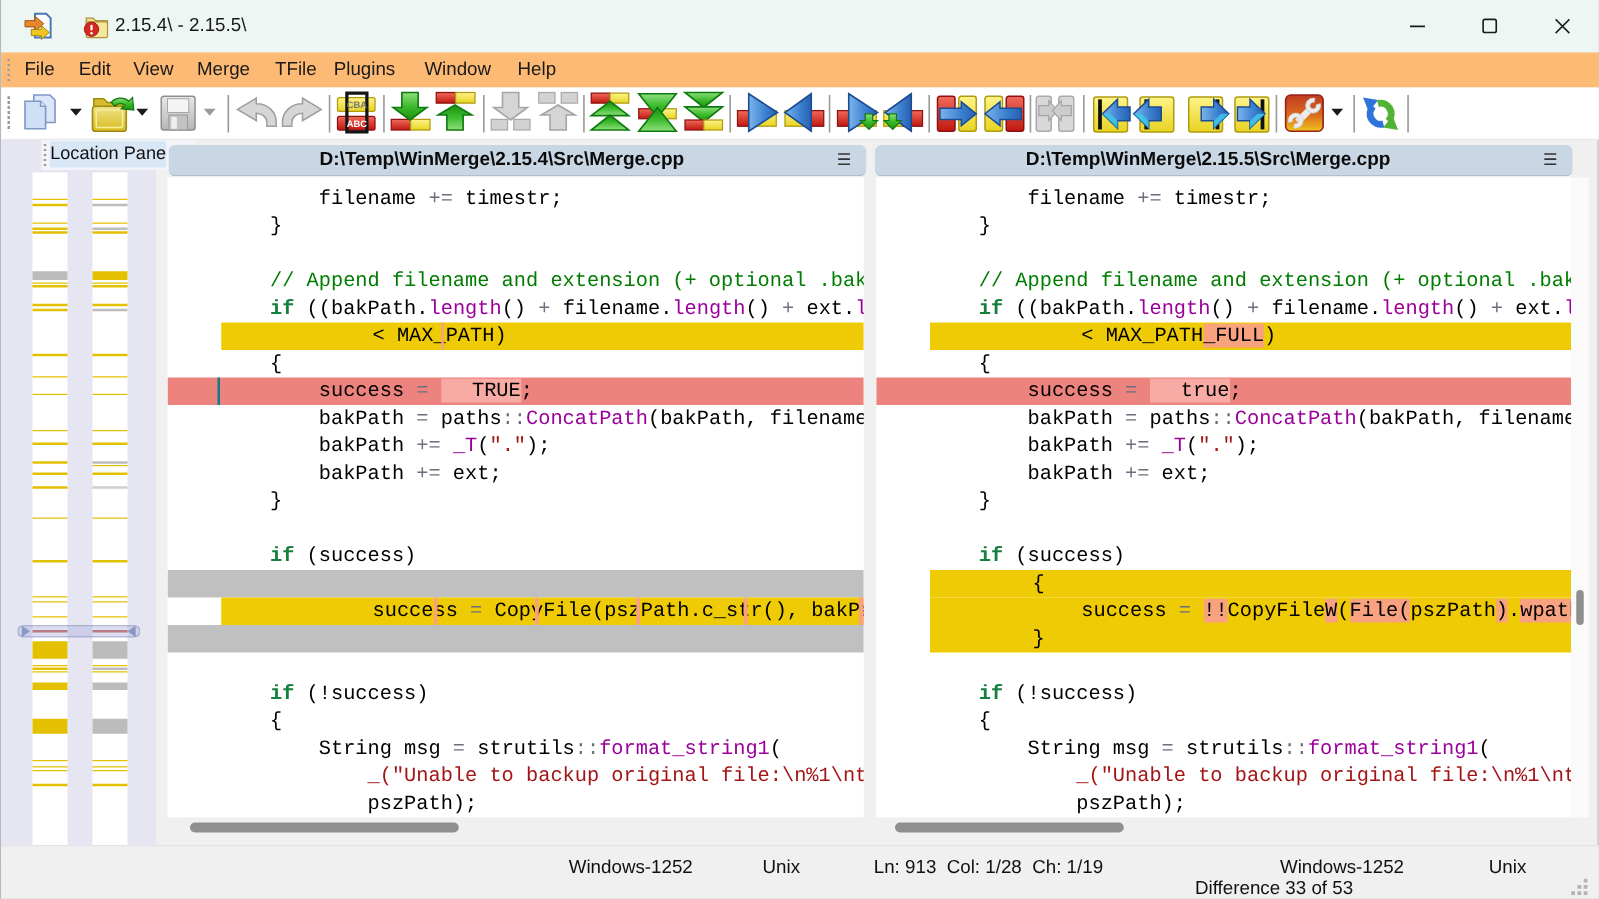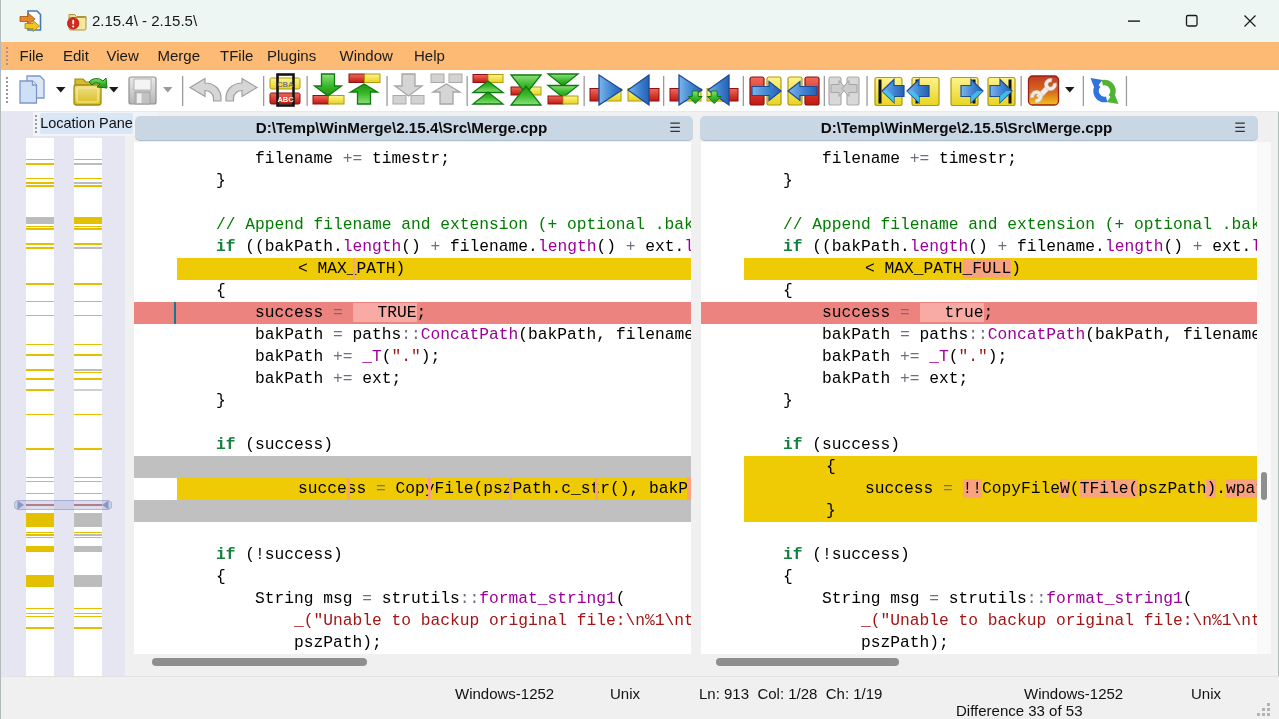--- a/index.html
+++ b/index.html
@@ -371,21 +371,21 @@
 <div class="yl">        &lt; MAX_PATH<span class="wy">_FULL</span>)</div>
 <div>    {</div>
 <div class="sl">        success <span class="o">=</span> <span class="ws">true</span>;</div>
 <div>        bakPath <span class="o">=</span> paths<span class="bb">::</span><span class="p">ConcatPath</span>(bakPath, filename);</div>
 <div>        bakPath <span class="o">+=</span> <span class="p">_T</span>(<span class="st">"."</span>);</div>
 <div>        bakPath <span class="o">+=</span> ext;</div>
 <div>    }</div>
 <div></div>
 <div>    <b class="k">if</b> (success)</div>
 <div class="yl">    {</div>
-<div class="yl">        success <span class="o">=</span> <span class="wy">!!</span>CopyFile<span class="wy">W</span>(<span class="wy">TFile(</span>pszPath<span class="wy">)</span>.<span class="wy">wpath(), TFile(bakPath)</span></div>
+<div class="yl">        success <span class="o">=</span> <span class="wy">!!</span>CopyFile<span class="wy">W</span>(<span class="wy">File(</span>pszPath<span class="wy">)</span>.<span class="wy">wpath(), TFile(bakPath)</span></div>
 <div class="yl">    }</div>
 <div></div>
 <div>    <b class="k">if</b> (!success)</div>
 <div>    {</div>
 <div>        String msg <span class="o">=</span> strutils<span class="bb">::</span><span class="p">format_string1</span>(</div>
 <div>            <span class="st">_("Unable to backup original file:\n%1\nto")</span></div>
 <div>            pszPath);</div>
   </div>
   <div id="vsb">
       <i></i>

